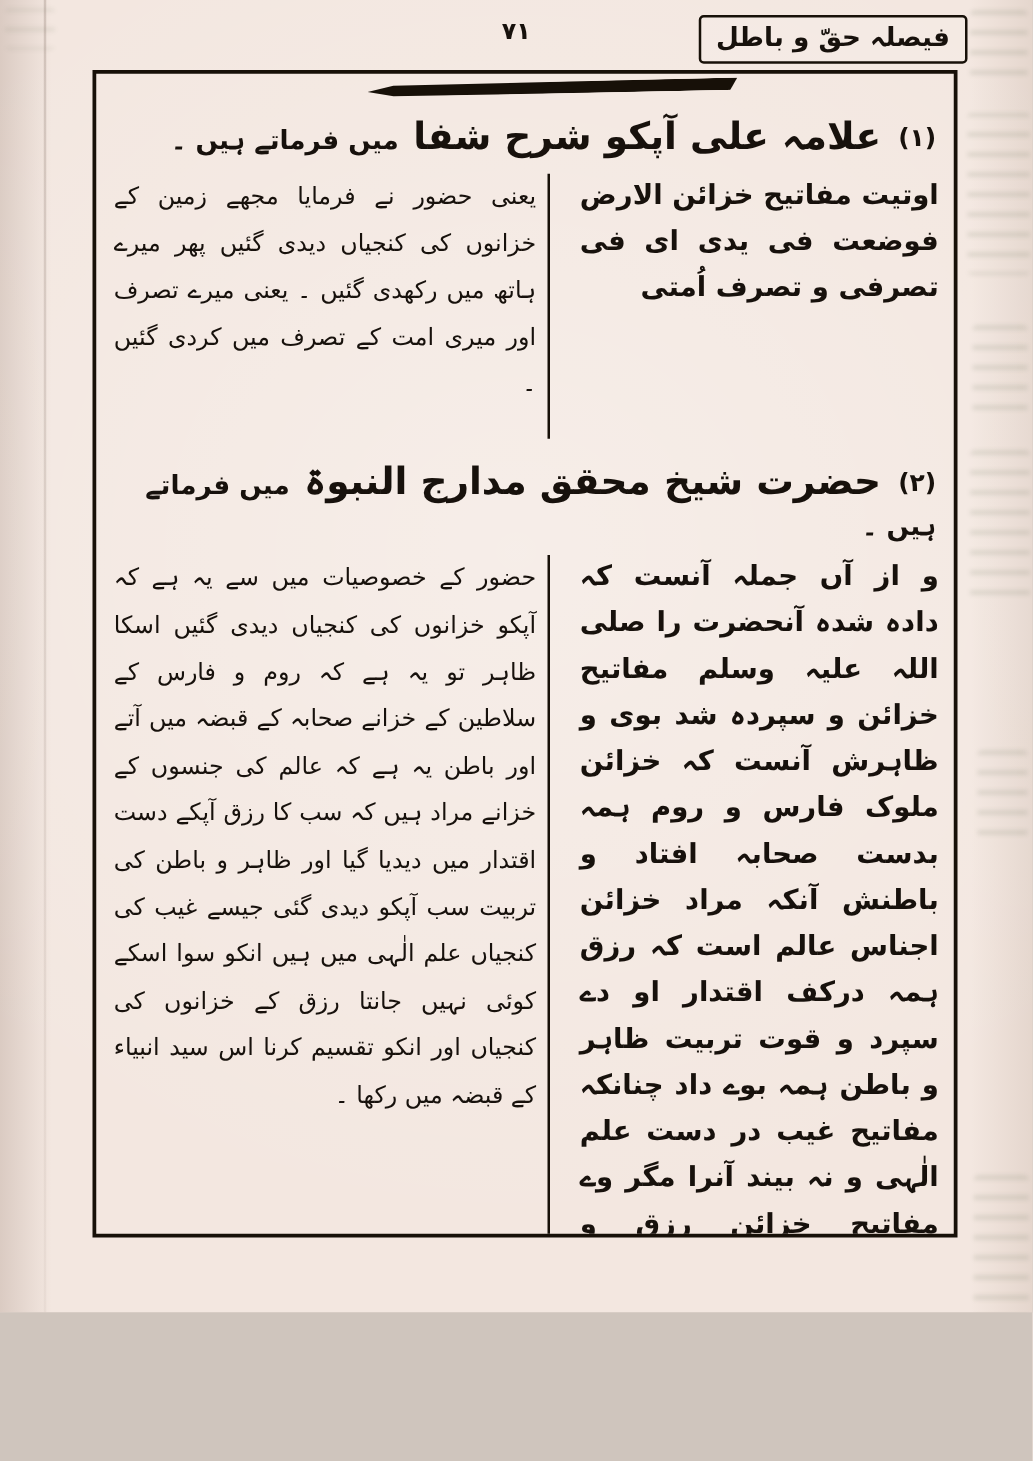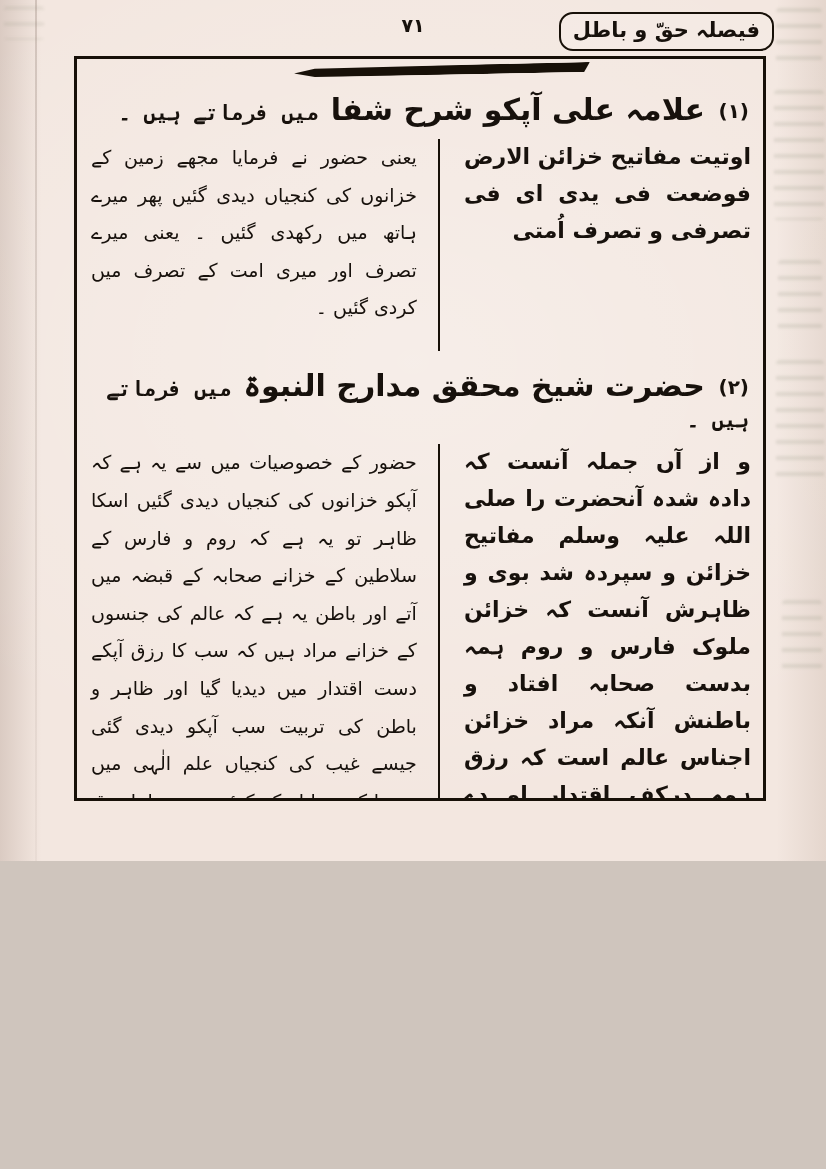--- a/index.html
+++ b/index.html
@@ -1,54 +1,54 @@
 <!DOCTYPE html>
 <html lang="ur" dir="rtl"><head>
 <meta charset="utf-8">
 <style>
   html,body{margin:0;padding:0;background:#cfc5bd;}
   .page{
-    position:relative;width:826px;height:861px;margin:0 auto;
+    position:relative;width:826px;height:1050px;margin:0 auto;
     background:#f3e7e0;color:#17110c;overflow:hidden;
     font-family:"DejaVu Sans",sans-serif;direction:rtl;
   }
   
   .page::before{
     content:"";position:absolute;inset:0;pointer-events:none;
     background:
       radial-gradient(115% 85% at 50% 42%, rgba(255,255,255,.28), rgba(0,0,0,0) 62%),
       linear-gradient(90deg, rgba(0,0,0,0) 94%, rgba(140,110,90,.14)),
       linear-gradient(270deg, rgba(0,0,0,0) 95%, rgba(120,90,75,.20));
   }
   .crease{position:absolute;left:35px;top:0;bottom:0;width:2px;
     background:linear-gradient(rgba(100,78,66,.22), rgba(100,78,66,.05));}
   .smudge{position:absolute;filter:blur(1.6px);opacity:.5;pointer-events:none;
     background:repeating-linear-gradient(180deg, rgba(108,118,92,.30) 0 4px, rgba(0,0,0,0) 4px 16px);
     border-radius:4px;}
   
   .page-number{position:absolute;top:14px;left:0;right:0;text-align:center;
     font-size:19px;font-weight:bold;direction:rtl;}
   .title-box{position:absolute;top:12px;right:52px;direction:rtl;
-    border:2.5px solid #171008;border-radius:14px;padding:4px 12px 7px;
+    border:2.5px solid #171008;border-radius:4px;padding:4px 12px 7px;
     font-size:21px;font-weight:bold;background:rgba(255,255,255,.12);}
   
   .frame{position:absolute;left:74px;right:60px;top:56px;bottom:60px;
     border:3px solid #171008;padding:4px 12px 8px;direction:rtl;overflow:hidden;}
   .main-title{margin:6px 0 0;text-align:center;font-size:45px;font-weight:bold;line-height:1.25;}
   .title-rule{width:296px;height:10px;margin:2px auto 6px;background:#171008;
     clip-path:polygon(0 55%, 7% 10%, 100% 0, 98% 100%, 7% 94%);
     transform:translateX(22px) rotate(-1.2deg);}
   .sec-head{direction:rtl;text-align:right;margin:14px 2px 2px;font-weight:bold;line-height:1.4;}
   .sec-num{font-size:20px;margin-left:8px;vertical-align:2px;}
   .sec-main{font-size:30px;}
-  .sec-suffix{font-size:21px;margin-right:6px;font-family:Liberation Mono, monospace;}
+  .sec-suffix{font-size:21px;margin-right:6px;}
   .cols{display:flex;direction:rtl;margin-top:8px;align-items:stretch;}
   .col-q{width:47%;padding-left:24px;box-sizing:border-box;}
   .vdiv{width:2px;background:#171008;flex:none;}
-  .col-t{flex:1;padding-right:21px;padding-left:2px;box-sizing:border-box;}
+  .col-t{flex:1;padding-right:9px;padding-left:2px;box-sizing:border-box;}
   .quote{margin:0;font-size:22px;font-weight:bold;line-height:1.68;text-align:justify;}
   .citation{margin:8px 22px 0 0;font-size:19px;font-weight:bold;}
   .trans{margin:0;font-size:19px;line-height:1.98;text-align:justify;}
   .cols.sec-1{min-height:212px;}
 </style>
 </head>
 <body>
 
 <div class="page">
 

